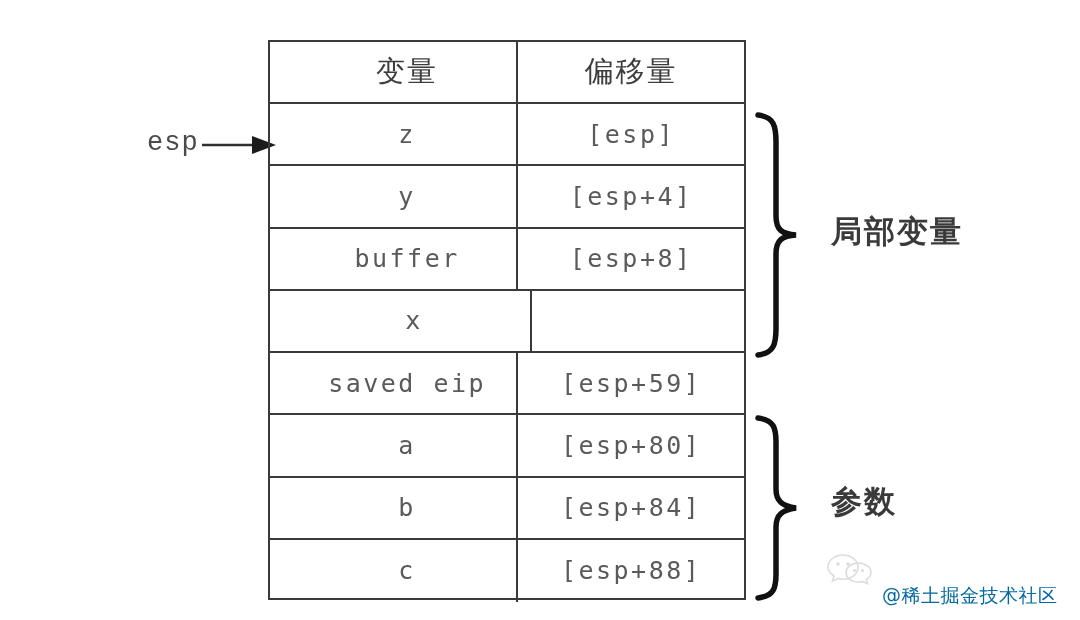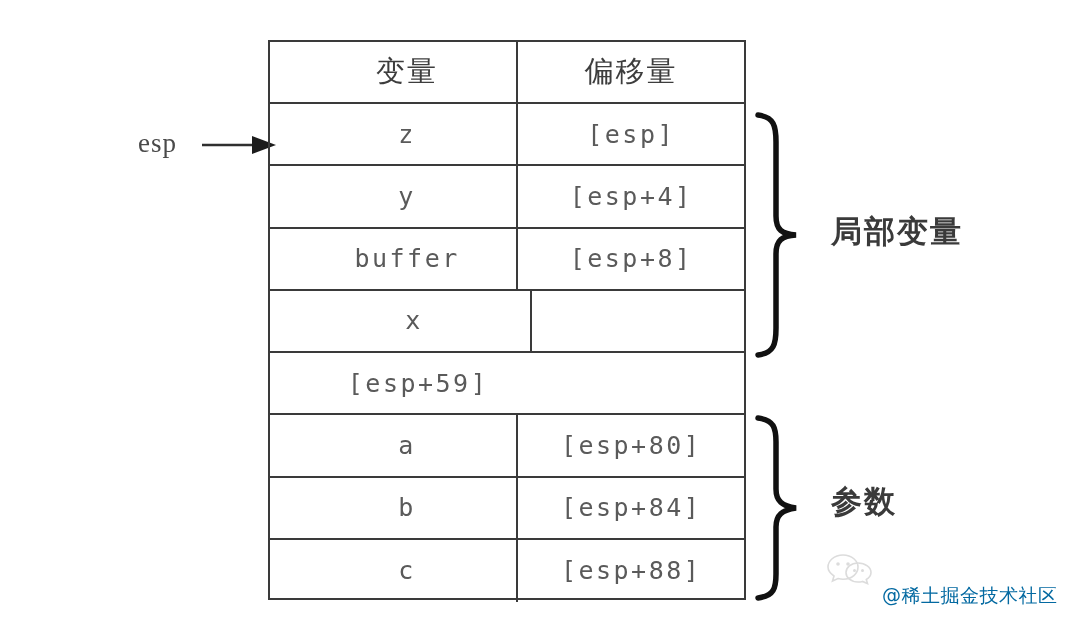--- a/index.html
+++ b/index.html
@@ -19,23 +19,23 @@
   
   #esp-pointer {
     position: absolute;
     left: 130px;
     top: 124px;
     width: 145px;
     height: 42px;
   }
   #esp-label {
     position: absolute;
-    left: 8px;
+    left: 17px;
     top: 2px;
-    font-family: Liberation Serif, serif;
+    font-family: Liberation Mono, monospace;
     font-size: 27px;
     color: #4a4a4a;
     letter-spacing: 1px;
     line-height: 34px;
     white-space: nowrap;
   }
   #esp-arrow {
     position: absolute;
     left: 72px;
     top: 4px;
@@ -198,20 +198,23 @@
       </div>
     </div>
 
     <div class="stack-row">
       <div class="cell-var">
         <span class="mono">x</span>
       </div>
     </div>
 
     <div class="stack-row">
+      <div class="cell-var">
+        <span class="mono">saved eip</span>
+      </div>
       <div class="cell-off">
         <span class="mono">[esp+59]</span>
       </div>
     </div>
 
     <div class="stack-row">
       <div class="cell-var">
         <span class="mono">a</span>
       </div>
       <div class="cell-off">

